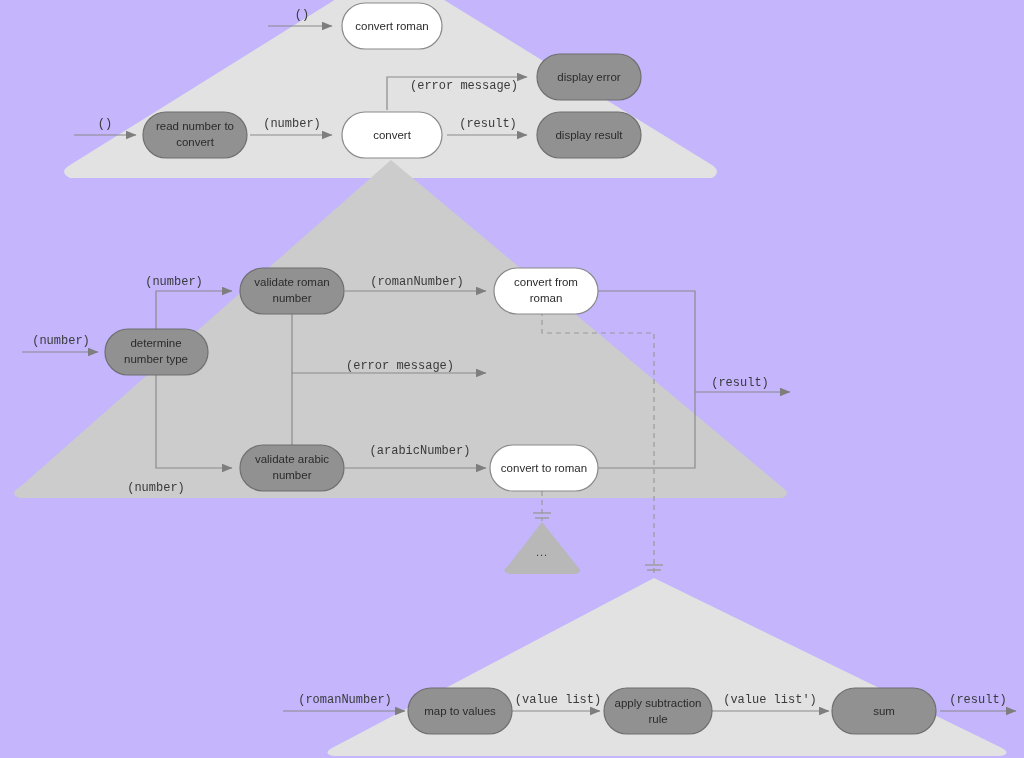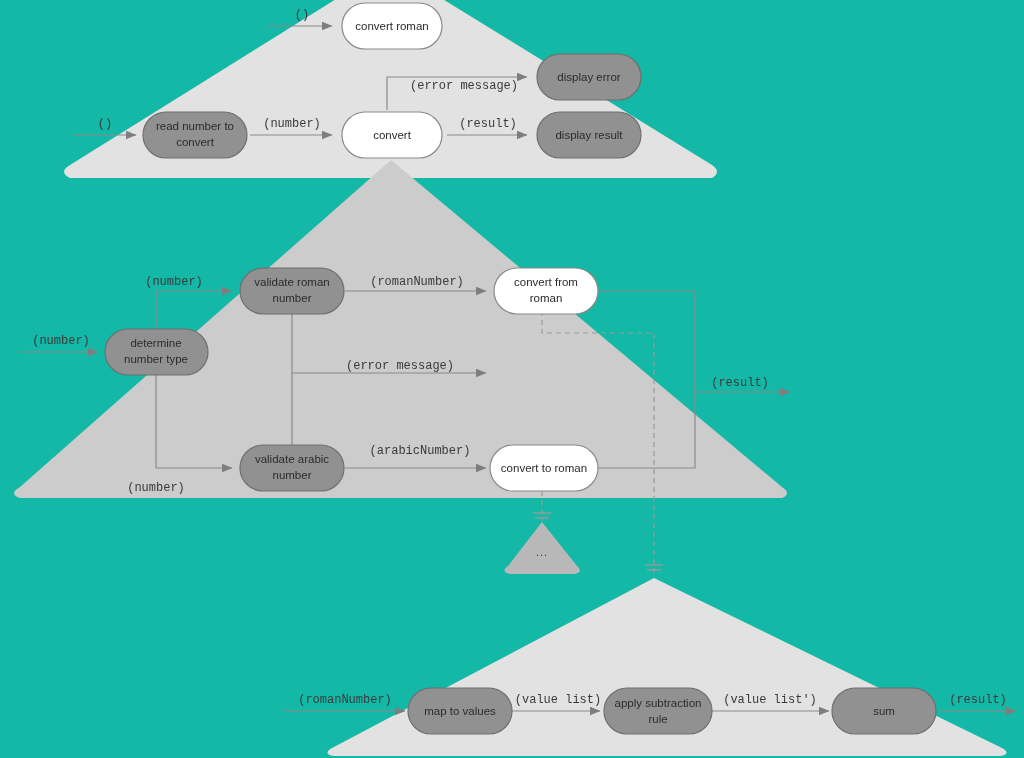--- a/index.html
+++ b/index.html
@@ -8,21 +8,21 @@
     background: #ffffff;
   }
   body {
     font-family: "Liberation Sans", sans-serif;
   }
   #stage {
     position: relative;
     width: 1024px;
     height: 758px;
     overflow: hidden;
-    background: #14b8a6;
+    background: #c4b5fd;
   }
   #diagram {
     position: absolute;
     left: 0;
     top: 0;
     width: 1024px;
     height: 758px;
   }
   .node-label {
     font-family: "Liberation Sans", sans-serif;

